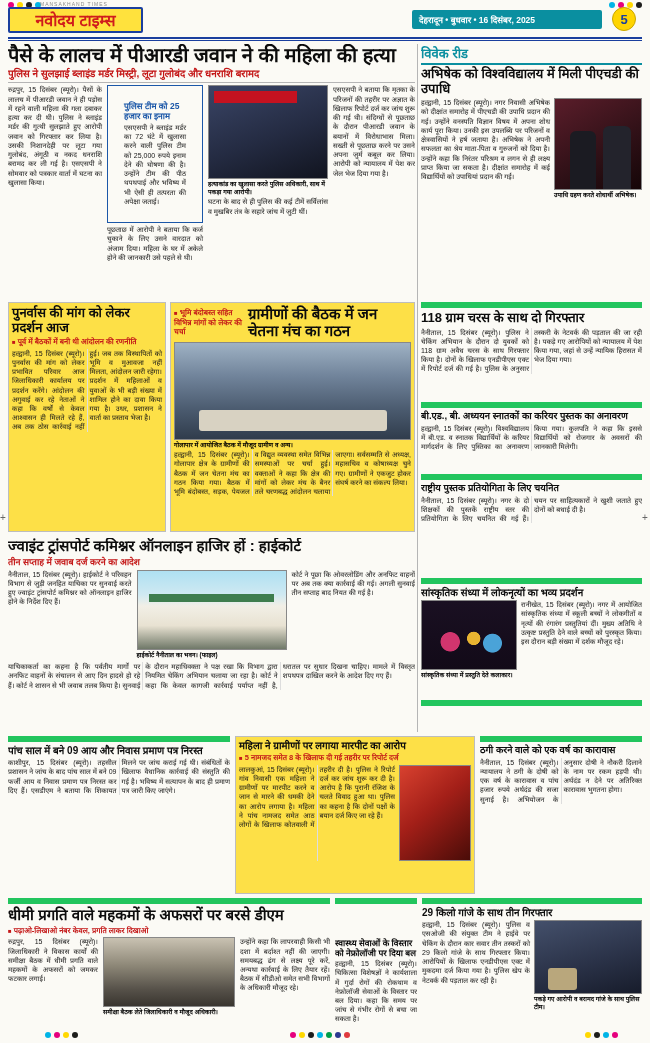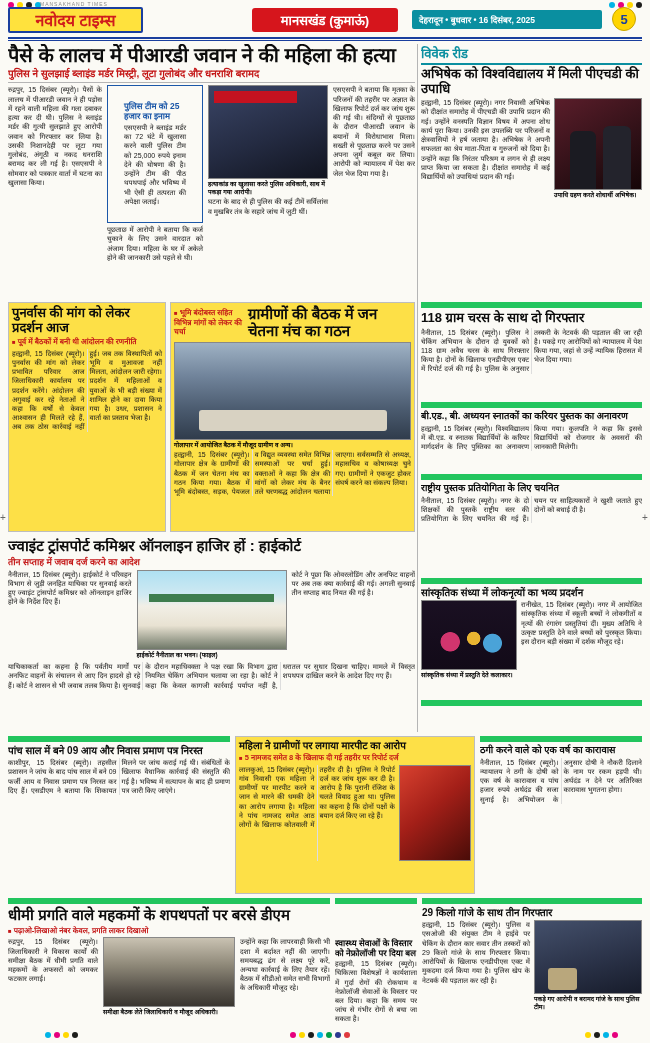--- a/index.html
+++ b/index.html
@@ -85,21 +85,20 @@
   </div>
   <div class="abs dots" style="right:8px;top:2px;">
     <span class="dot d-c"></span>
       <span class="dot d-m"></span>
       <span class="dot d-y"></span>
       <span class="dot d-k"></span>
   </div>
   <div class="abs tiny-top" style="left:40px;top:1px;">MANSAKHAND TIMES</div>
 
   <div class="abs logo-box" style="left:8px;top:7px;width:135px;height:26px;">नवोदय टाइम्स</div>
-  <div class="abs edition-box" style="left:252px;top:8px;width:146px;height:24px;">मानसखंड (कुमाऊं)</div>
   <div class="abs date-strip" style="left:412px;top:10px;width:190px;height:19px;">देहरादून • बुधवार • 16 दिसंबर, 2025</div>
   <div class="abs page-circle" style="left:612px;top:7px;">5</div>
   <div class="abs mast-rule" style="left:8px;top:37px;width:634px;"></div>
 
   <div class="abs" style="left:417px;top:44px;height:688px;border-left:1px solid #b5b5b5;"></div>
 
   <div class="article" style="left:8px;top:44px;width:407px;height:254px;">
     <div class="headline h-main">पैसे के लालच में पीआरडी जवान ने की महिला की हत्या</div>
     <div class="sub-red">पुलिस ने सुलझाई ब्लाइंड मर्डर मिस्ट्री, लूटा गुलोबंद और धनराशि बरामद</div>
     <div class="hr-thin"></div>
@@ -217,21 +216,21 @@
       <div class="photo ph-fight" style="width:72px;height:96px;flex:none;"></div>
     </div>
   </div>
 
   <div class="article bt" style="left:480px;top:736px;width:162px;height:158px;">
     <div class="headline h-sm">ठगी करने वाले को एक वर्ष का कारावास</div>
     <div class="body-text c2" style="margin-top:2px;">नैनीताल, 15 दिसंबर (ब्यूरो)। न्यायालय ने ठगी के दोषी को एक वर्ष के कारावास व पांच हजार रुपये अर्थदंड की सजा सुनाई है। अभियोजन के अनुसार दोषी ने नौकरी दिलाने के नाम पर रकम हड़पी थी। अर्थदंड न देने पर अतिरिक्त कारावास भुगतना होगा।</div>
   </div>
 
   <div class="article bt" style="left:8px;top:898px;width:322px;height:132px;">
-    <div class="headline h-xl">धीमी प्रगति वाले महकमों के शपथपतों पर बरसे डीएम</div>
+    <div class="headline h-xl">धीमी प्रगति वाले महकमों के अफसरों पर बरसे डीएम</div>
     <div class="bullet-red"><span class="sq">■</span> <span>पढ़ाओ-लिखाओ नंबर केवल, प्रगति लाकर दिखाओ</span></div>
     <div style="display:grid;grid-template-columns:1fr 132px 1fr;gap:5px;">
       <div class="body-text">रुद्रपुर, 15 दिसंबर (ब्यूरो)। जिलाधिकारी ने विकास कार्यों की समीक्षा बैठक में धीमी प्रगति वाले महकमों के अफसरों को जमकर फटकार लगाई।</div>
       <div>
         <div class="photo ph-meet" style="height:70px;"></div>
         <div class="caption">समीक्षा बैठक लेते जिलाधिकारी व मौजूद अधिकारी।</div>
       </div>
       <div class="body-text">उन्होंने कहा कि लापरवाही किसी भी दशा में बर्दाश्त नहीं की जाएगी। समयबद्ध ढंग से लक्ष्य पूरे करें, अन्यथा कार्रवाई के लिए तैयार रहें। बैठक में सीडीओ समेत सभी विभागों के अधिकारी मौजूद रहे।</div>
     </div>
   </div>

